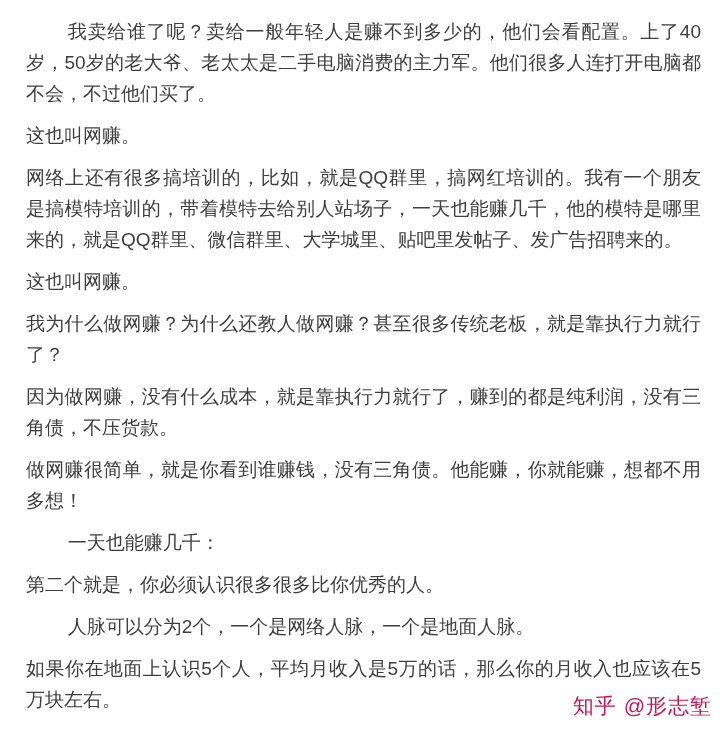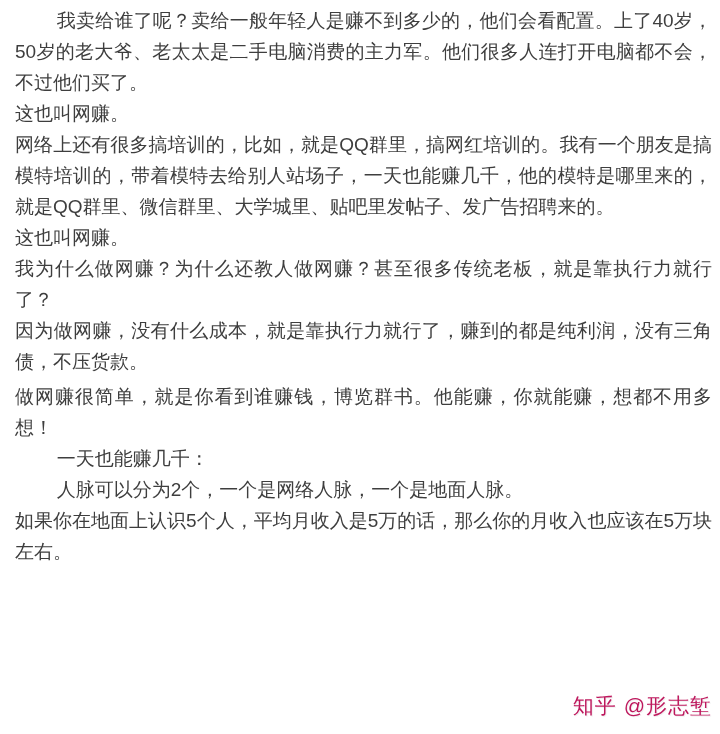--- a/index.html
+++ b/index.html
@@ -16,21 +16,21 @@
   }
   .article {
     padding: 5px 8px 0 15px;
     font-size: 19px;
     line-height: 31px;
     color: #3e3e3e;
     text-align: justify;
     text-justify: inter-ideograph;
   }
   .article p {
-    margin: 0;
+    margin: 11px;
     word-break: break-all;
   }
   .indent {
     text-indent: 2.2em;
   }
   .gap-sm {
     margin-top: 4px !important;
   }
   .gap-lg {
     margin-top: 44px !important;
@@ -50,20 +50,21 @@
 </head>
 <body>
 
 <div class="article">
   <p class="indent">我卖给谁了呢？卖给一般年轻人是赚不到多少的，他们会看配置。上了40岁，50岁的老大爷、老太太是二手电脑消费的主力军。他们很多人连打开电脑都不会，不过他们买了。</p>
   <p>这也叫网赚。</p>
   <p>网络上还有很多搞培训的，比如，就是QQ群里，搞网红培训的。我有一个朋友是搞模特培训的，带着模特去给别人站场子，一天也能赚几千，他的模特是哪里来的，就是QQ群里、微信群里、大学城里、贴吧里发帖子、发广告招聘来的。</p>
   <p>这也叫网赚。</p>
   <p>我为什么做网赚？为什么还教人做网赚？甚至很多传统老板，就是靠执行力就行了？</p>
   <p>因为做网赚，没有什么成本，就是靠执行力就行了，赚到的都是纯利润，没有三角债，不压货款。</p>
-  <p class="gap-sm">做网赚很简单，就是你看到谁赚钱，博览群书。他能赚，你就能赚，想都不用多想！</p>
+  <p class="gap-sm">做网赚很简单，就是你看到谁赚钱，没有三角债。他能赚，你就能赚，想都不用多想！</p>
   <p class="indent">一天也能赚几千：</p>
+  <p>第二个就是，你必须认识很多很多比你优秀的人。</p>
   <p class="indent">人脉可以分为2个，一个是网络人脉，一个是地面人脉。</p>
   <p>如果你在地面上认识5个人，平均月收入是5万的话，那么你的月收入也应该在5万块左右。</p>
 
 </div>
 
 <div class="watermark">知乎 @形志堑</div>
 
 </body></html>

